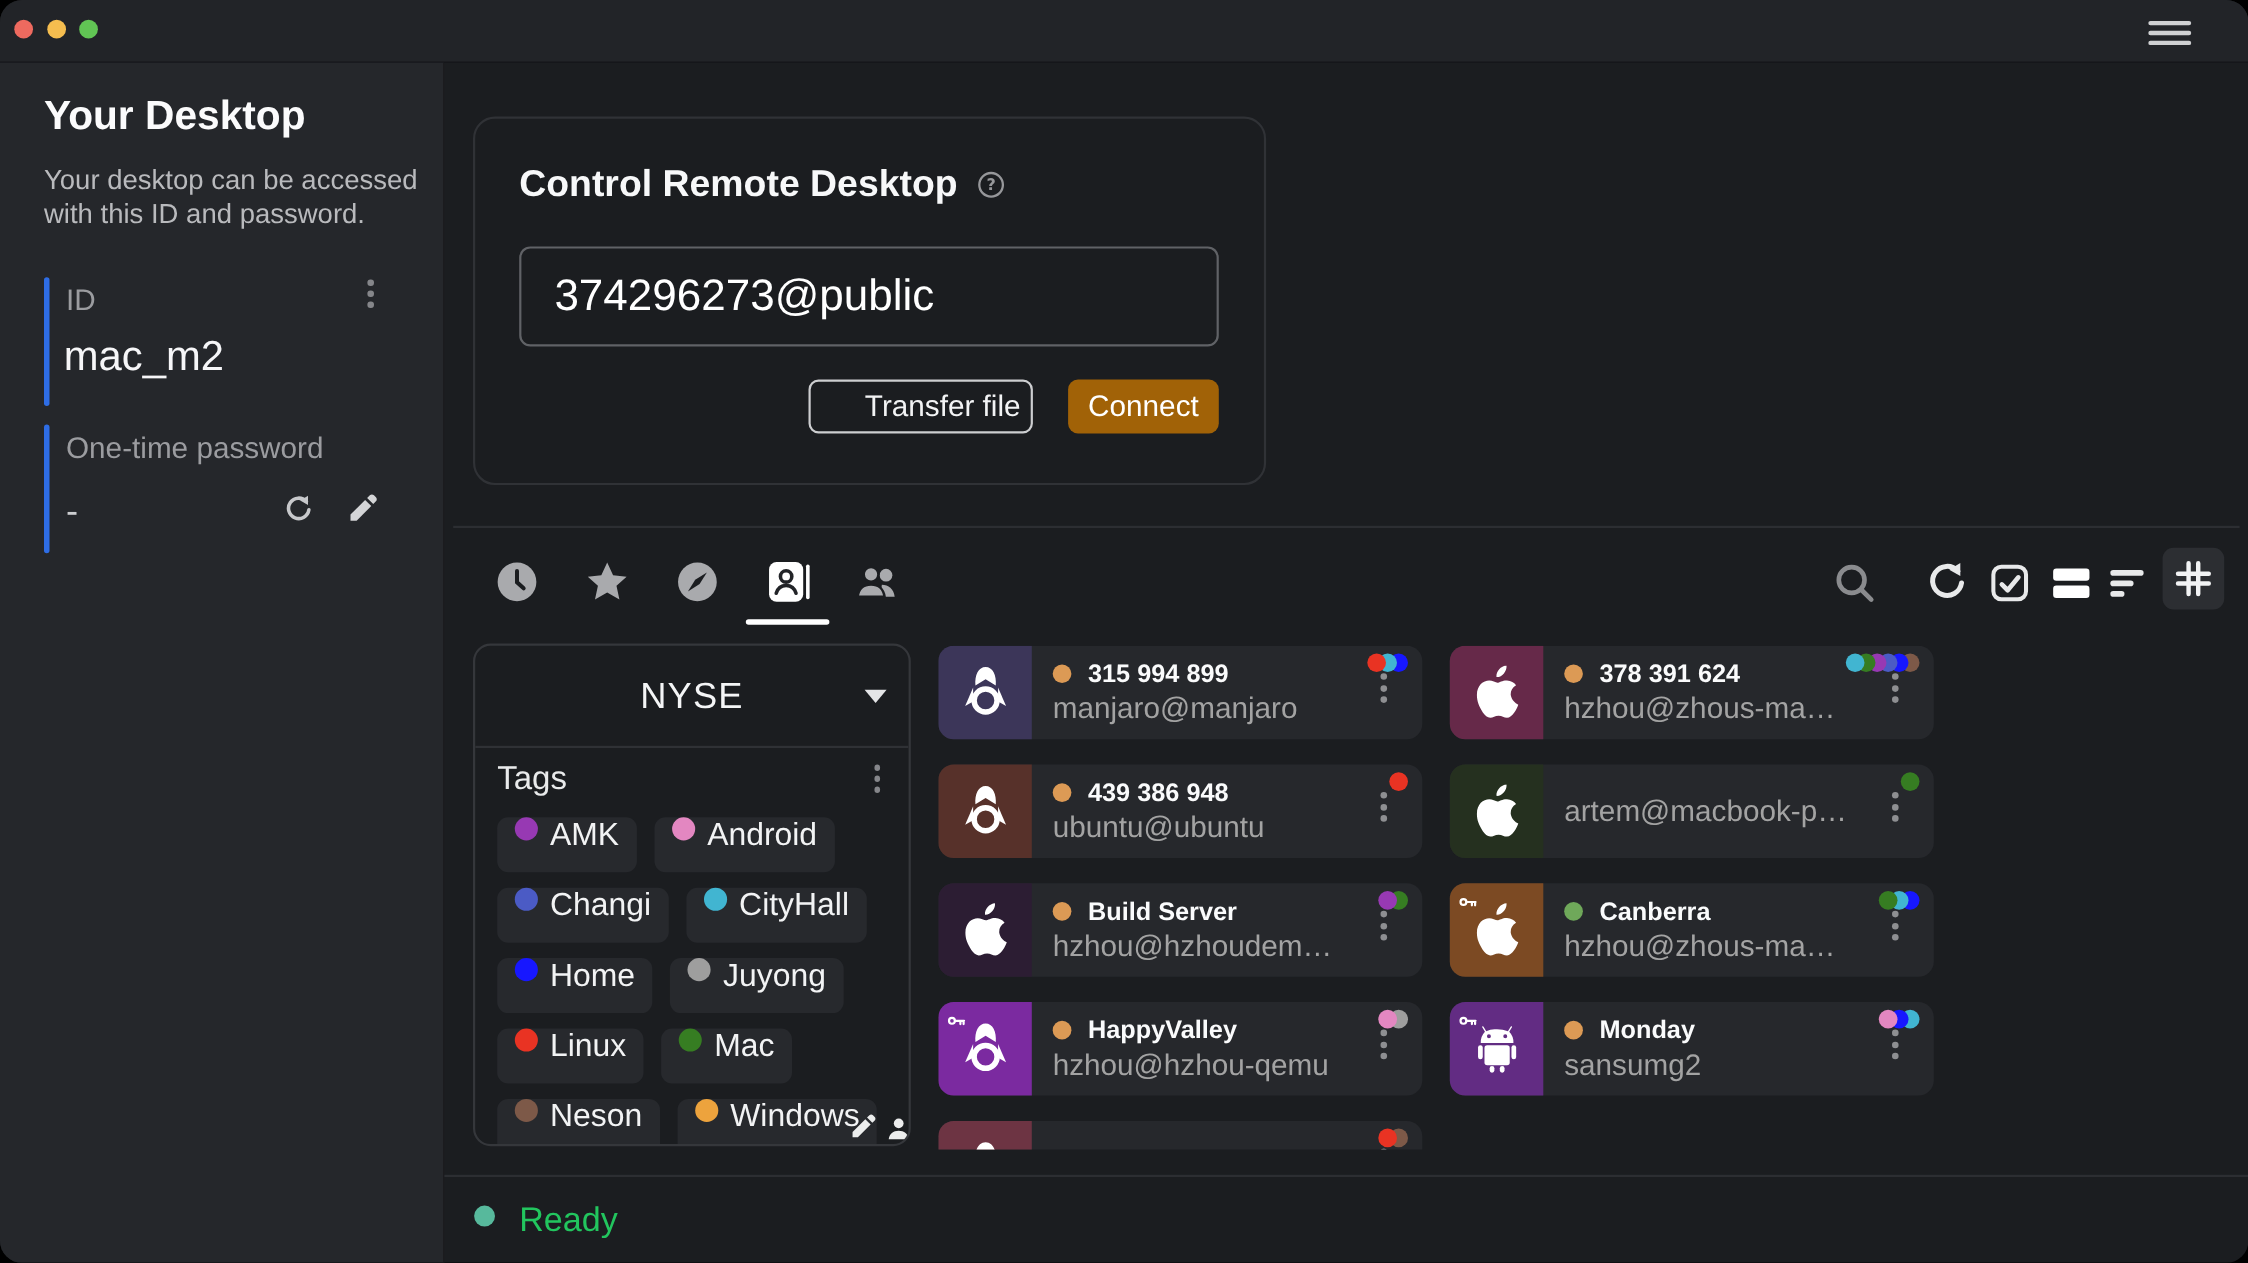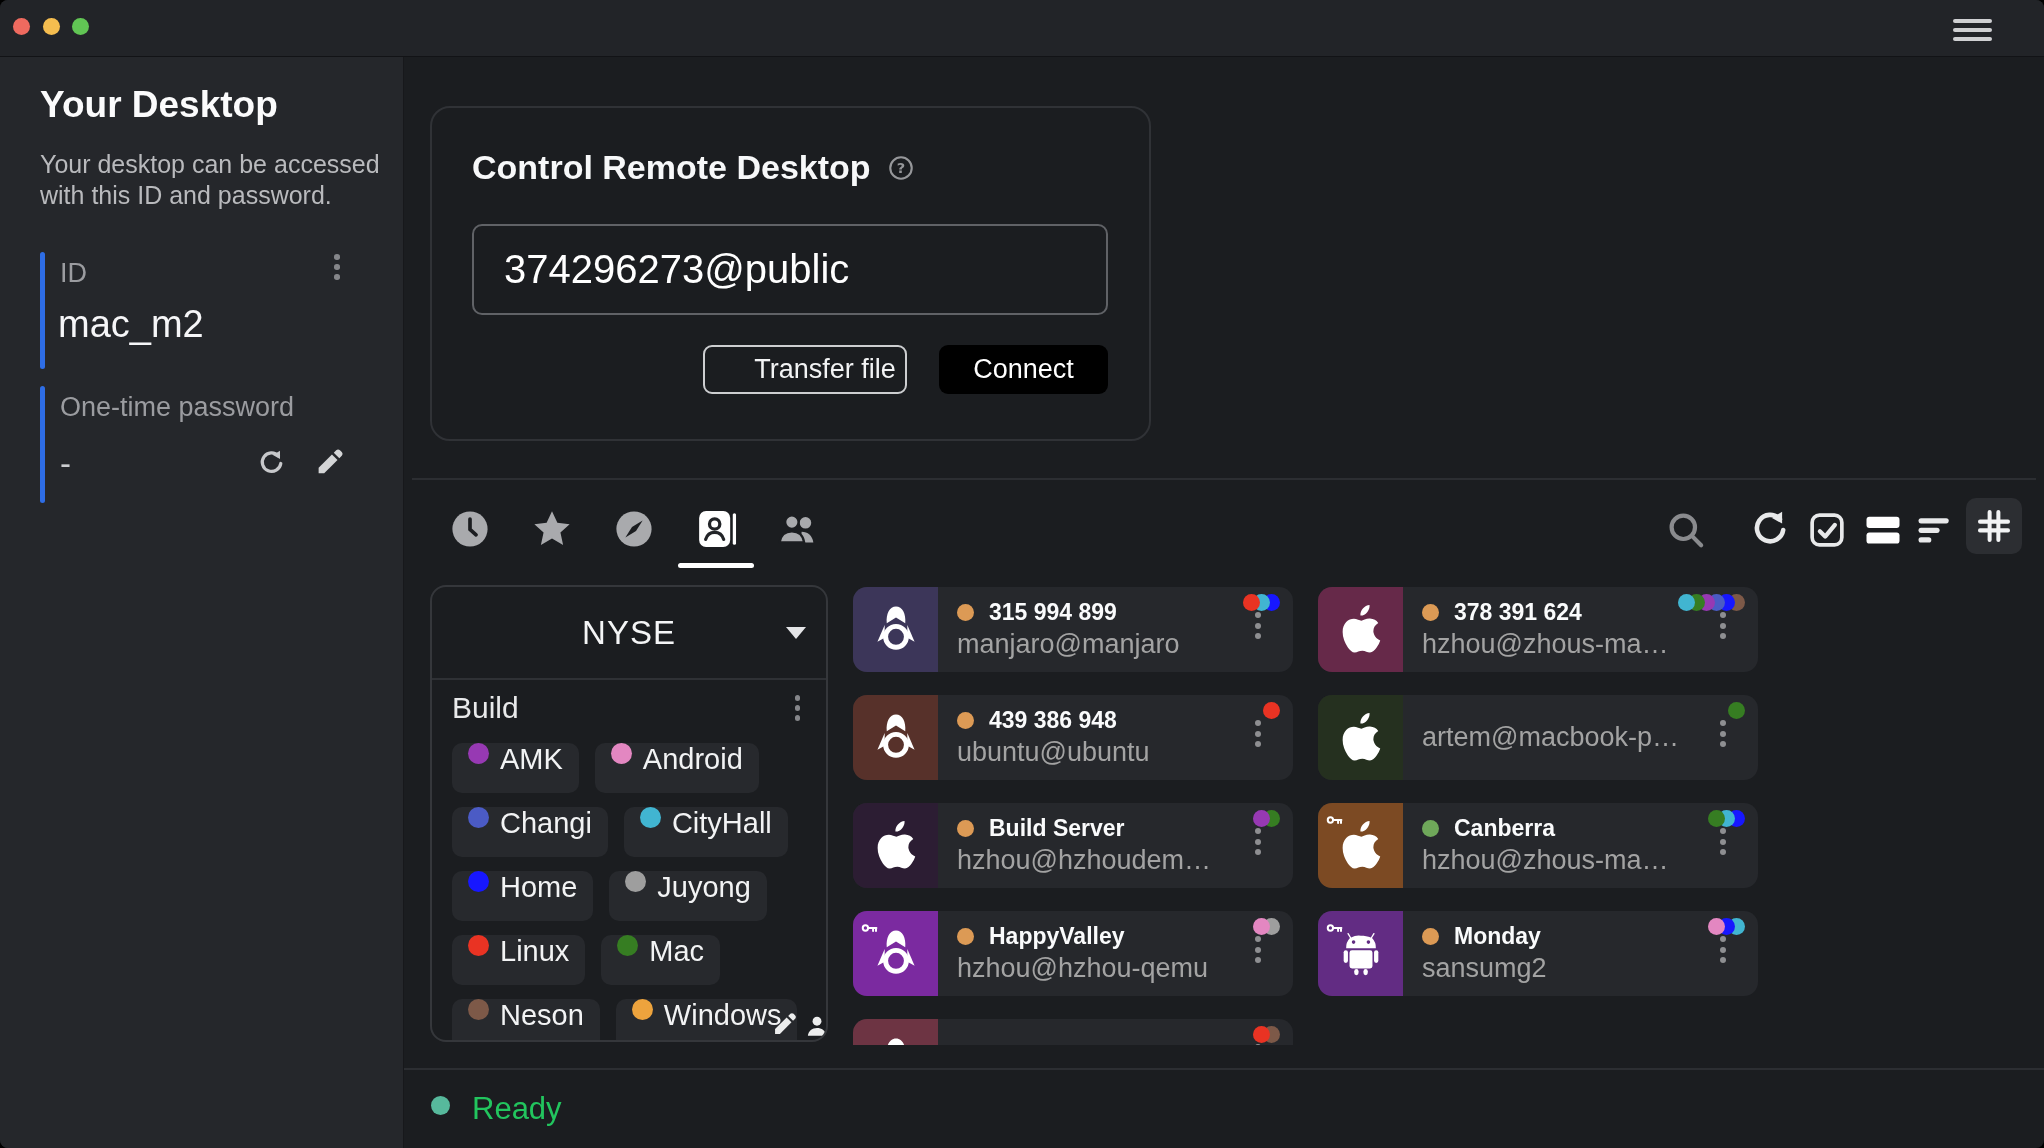--- a/index.html
+++ b/index.html
@@ -1,18 +1,18 @@
 <!DOCTYPE html>
 <html><head>
 <meta charset="utf-8">
 <style>
   html,body{margin:0;padding:0;background:#000;}
   .window{
     position:relative;width:2044px;height:1148px;overflow:hidden;
-    background:#1b1d20;border-radius:8px;
+    background:#1b1d20;border-radius:20px;
     font-family:"Liberation Sans","DejaVu Sans",sans-serif;
     -webkit-font-smoothing:antialiased;color:#fff;
   }
   
   .titlebar{position:absolute;left:0;top:0;width:100%;height:56px;background:#222428;border-bottom:1px solid #121316;}
   .light{position:absolute;top:18px;width:17px;height:17px;border-radius:50%;}
   .hamburger{position:absolute;right:52px;top:19px;width:39px;display:flex;flex-direction:column;gap:5.5px;cursor:pointer;}
   .hamburger span{height:3.5px;background:#cfd0d2;border-radius:2px;}
   
   .sidebar{position:absolute;left:0;top:57px;width:403px;height:1091px;background:#25272b;border-right:1px solid #17181b;}
@@ -26,21 +26,21 @@
   .kebab i{width:5.5px;height:5.5px;border-radius:50%;background:#85868a;display:block;}
   .icon-btn{position:absolute;cursor:pointer;}
   
   .card{position:absolute;left:430px;top:106px;width:717px;height:331px;border:2px solid #303236;border-radius:20px;}
   .card-title{position:absolute;left:40px;top:40px;font-size:34px;font-weight:700;color:#f7f8f9;display:flex;align-items:center;gap:16px;}
   .id-input{position:absolute;left:40px;top:116px;width:572px;height:87px;background:transparent;border:2px solid #606266;border-radius:10px;
     color:#fff;font-size:40px;padding:0 30px;font-family:"Liberation Sans","DejaVu Sans",sans-serif;outline:none;}
   .btn-row{position:absolute;right:41px;top:237px;display:flex;gap:32px;}
   .btn{height:49px;border-radius:9px;font-size:27px;font-weight:500;display:flex;align-items:center;justify-content:center;cursor:pointer;box-sizing:border-box;}
   .btn-outline{width:204px;border:2px solid #cdced0;color:#f2f3f4;background:transparent;padding-left:40px;}
-  .btn-fill{width:169px;background:#000000;color:#fff;}
+  .btn-fill{width:137px;background:#a16207;color:#fff;}
   .hdivider{position:absolute;left:412px;top:478px;width:1624px;height:2px;background:#2c2e32;}
   
   .tabs{position:absolute;left:447px;top:506px;display:flex;gap:36px;}
   .tab{width:46px;height:46px;cursor:pointer;display:flex;align-items:center;justify-content:center;}
   .tab-underline{position:absolute;left:678px;top:563px;width:76px;height:4.5px;border-radius:2.5px;background:#fff;}
   .toolbar-icon{position:absolute;top:507px;width:46px;height:46px;cursor:pointer;display:flex;align-items:center;justify-content:center;}
   .tool-tile{position:absolute;left:1966px;top:498px;width:56px;height:56px;border-radius:10px;background:#2c2e32;display:flex;align-items:center;justify-content:center;cursor:pointer;}
   
   .tags-panel{position:absolute;left:430px;top:585px;width:398px;height:457px;border:2px solid #35373b;border-radius:16px;overflow:hidden;box-sizing:border-box;}
   .book-row{position:relative;height:91px;border-bottom:2px solid #2f3135;display:flex;align-items:center;justify-content:center;cursor:pointer;}
@@ -212,21 +212,21 @@
     <svg width="42" height="42" viewBox="0 0 24 24" fill="none">
       <path d="M9.5 4v16M14.5 4v16M4 9.5h16M4 14.5h16" stroke="#f2f3f4" stroke-width="2.3" stroke-linecap="round"></path>
     </svg>
   </div>
 
   <div class="tags-panel">
     <div class="book-row">
       <span class="book-name">NYSE</span>
       <span class="caret"></span>
     </div>
-    <div class="tags-head">Build</div>
+    <div class="tags-head">Tags</div>
     <div class="kebab tags-kebab">
         <i></i>
         <i></i>
         <i></i>
       </div>
 
     <div class="chips">
       <span class="chip">
           <i style="background-color: rgb(151, 57, 179);"></i>
           <span>AMK</span>

